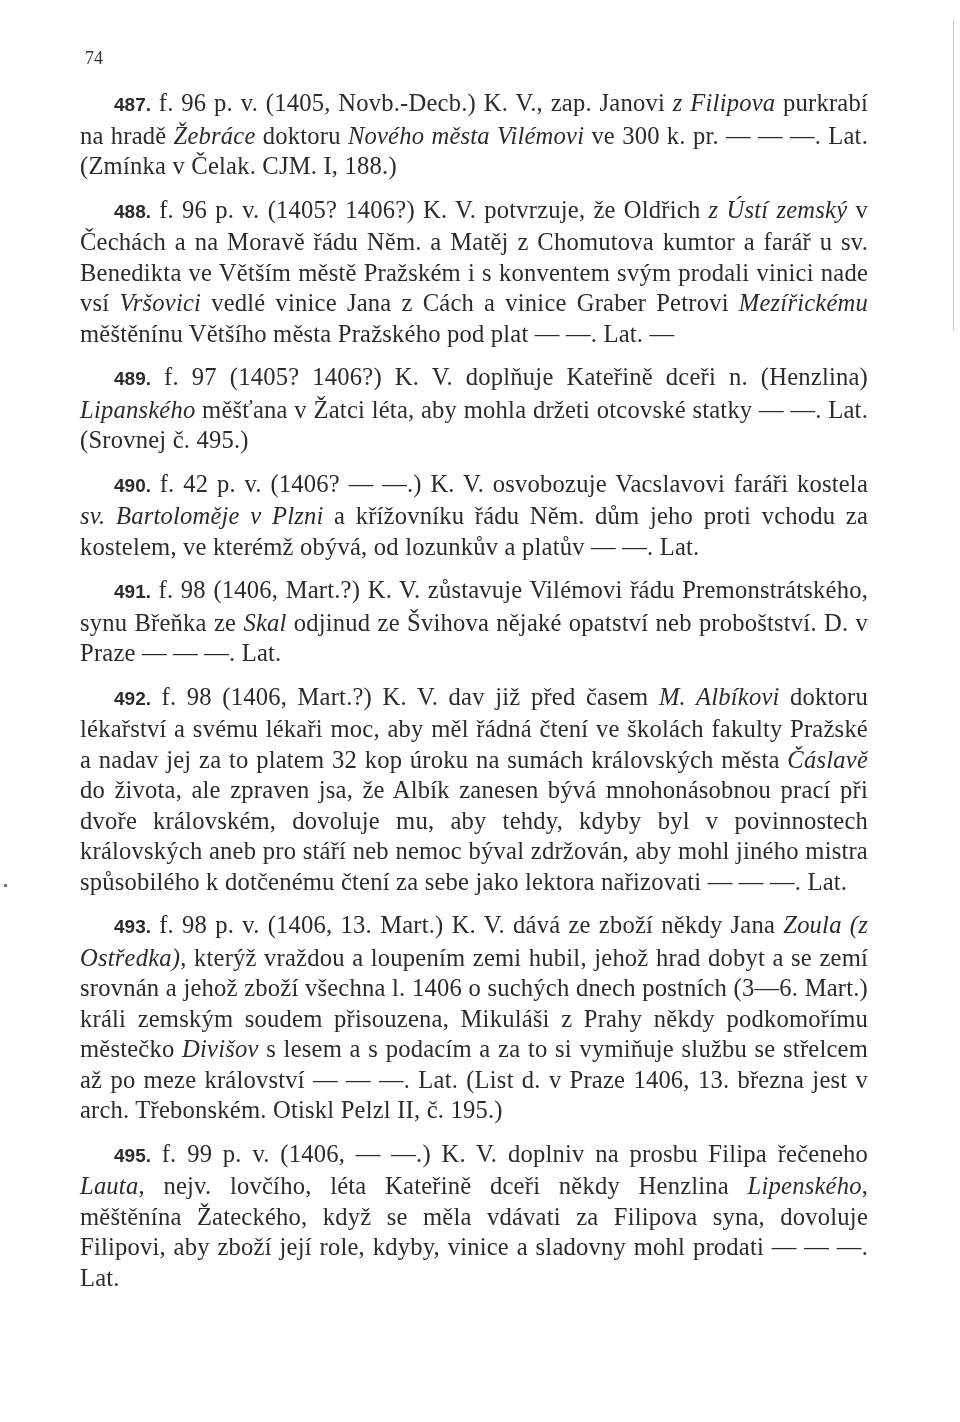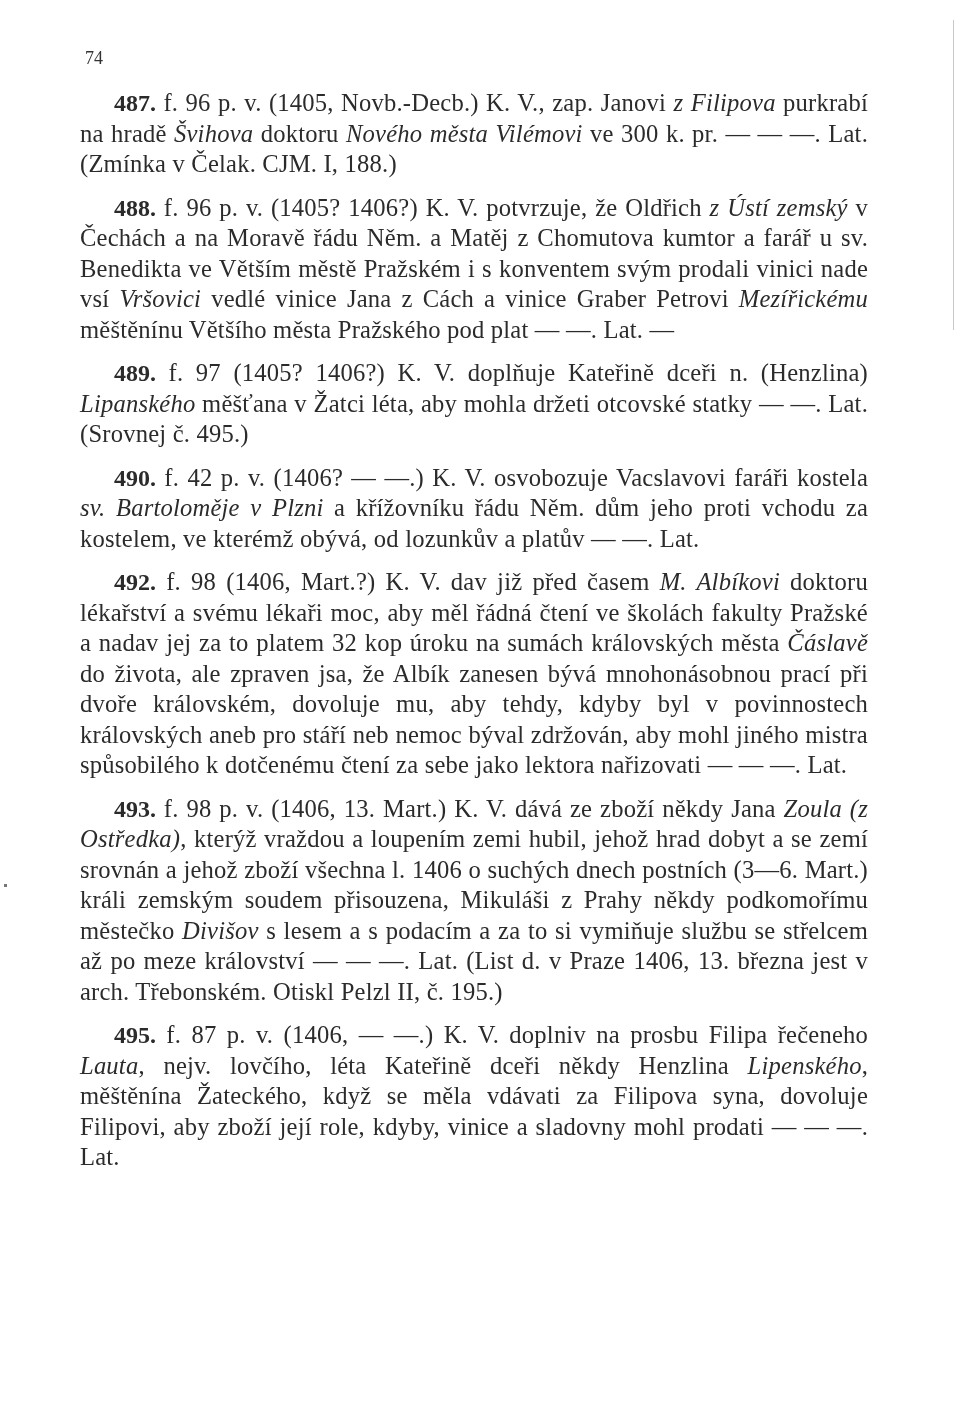--- a/index.html
+++ b/index.html
@@ -19,52 +19,55 @@
   .content {
     position: absolute; left: 80px; top: 88px; width: 788px;
     font-family: "Liberation Serif", serif;
     font-size: 24.6px; line-height: 30.5px;
     text-align: justify; letter-spacing: 0.2px;
     color: #2b2b2b;
   }
   .entry { margin: 0 0 13px 0; text-indent: 34px; }
   .entry.e489 { margin-top: 3px; }
   .num {
-    font-family: Liberation Serif, serif; font-weight: bold;
-    font-size: 24px; letter-spacing: 0;
+    font-family: Liberation Sans, sans-serif; font-weight: bold;
+    font-size: 19px; letter-spacing: 0;
   }
   i { font-style: italic; }
   .stray-mark {
     position: absolute; left: 4px; top: 884px; width: 3px; height: 3px;
     background: #777;
   }
 </style>
 </head>
 <body>
 
 <div class="edge-line"></div>
 <div class="stray-mark"></div>
 
 <div class="page-number">74</div>
 
 <div class="content">
   <p class="entry e487">
-    <span class="num">487.</span><span class="body"><span> f. 96 p. v. (1405, Novb.-Decb.) K. V., zap. Janovi </span><i>z Filipova</i><span> purkrabí na hradě </span><i>Švihova</i><span> doktoru </span><i>Nového města Vilémovi</i><span> ve 300 k. pr. — — —. Lat. (Zmínka v Čelak. CJM. I, 188.)</span></span>
+    <span class="num">487.</span><span class="body"><span> f. 96 p. v. (1405, Novb.-Decb.) K. V., zap. Janovi </span><i>z Filipova</i><span> purkrabí na hradě </span><i>Žebráce</i><span> doktoru </span><i>Nového města Vilémovi</i><span> ve 300 k. pr. — — —. Lat. (Zmínka v Čelak. CJM. I, 188.)</span></span>
   </p>
   <p class="entry e488">
     <span class="num">488.</span><span class="body"><span> f. 96 p. v. (1405? 1406?) K. V. potvrzuje, že Oldřich </span><i>z Ústí zemský</i><span> v Čechách a na Moravě řádu Něm. a Matěj z Chomutova kumtor a farář u sv. Benedikta ve Větším městě Pražském i s konventem svým prodali vinici nade vsí </span><i>Vršovici</i><span> vedlé vinice Jana z Cách a vinice Graber Petrovi </span><i>Mezířickému</i><span> měštěnínu Většího města Pražského pod plat — —. Lat. —</span></span>
   </p>
   <p class="entry e489">
     <span class="num">489.</span><span class="body"><span> f. 97 (1405? 1406?) K. V. doplňuje Kateřině dceři n. (Henzlina) </span><i>Lipanského</i><span> měšťana v Žatci léta, aby mohla držeti otcovské statky — —. Lat. (Srovnej č. 495.)</span></span>
   </p>
   <p class="entry e490">
     <span class="num">490.</span><span class="body"><span> f. 42 p. v. (1406? — —.) K. V. osvobozuje Vacslavovi faráři kostela </span><i>sv. Bartoloměje v Plzni</i><span> a křížovníku řádu Něm. dům jeho proti vchodu za kostelem, ve kterémž obývá, od lozunkův a platův — —. Lat.</span></span>
   </p>
+  <p class="entry e491">
+    <span class="num">491.</span><span class="body"><span> f. 98 (1406, Mart.?) K. V. zůstavuje Vilémovi řádu Premonstrátského, synu Břeňka ze </span><i>Skal</i><span> odjinud ze Švihova nějaké opatství neb proboštství. D. v Praze — — —. Lat.</span></span>
+  </p>
   <p class="entry e492">
     <span class="num">492.</span><span class="body"><span> f. 98 (1406, Mart.?) K. V. dav již před časem </span><i>M. Albíkovi</i><span> doktoru lékařství a svému lékaři moc, aby měl řádná čtení ve školách fakulty Pražské a nadav jej za to platem 32 kop úroku na sumách královských města </span><i>Čáslavě</i><span> do života, ale zpraven jsa, že Albík zanesen bývá mnohonásobnou prací při dvoře královském, dovoluje mu, aby tehdy, kdyby byl v povinnostech královských aneb pro stáří neb nemoc býval zdržován, aby mohl jiného mistra spůsobilého k dotčenému čtení za sebe jako lektora nařizovati — — —. Lat.</span></span>
   </p>
   <p class="entry e493">
     <span class="num">493.</span><span class="body"><span> f. 98 p. v. (1406, 13. Mart.) K. V. dává ze zboží někdy Jana </span><i>Zoula (z Ostředka)</i><span>, kterýž vraždou a loupením zemi hubil, jehož hrad dobyt a se zemí srovnán a jehož zboží všechna l. 1406 o suchých dnech postních (3—6. Mart.) králi zemským soudem přisouzena, Mikuláši z Prahy někdy podkomořímu městečko </span><i>Divišov</i><span> s lesem a s podacím a za to si vymiňuje službu se střelcem až po meze království — — —. Lat. (List d. v Praze 1406, 13. března jest v arch. Třebonském. Otiskl Pelzl II, č. 195.)</span></span>
   </p>
   <p class="entry e495">
-    <span class="num">495.</span><span class="body"><span> f. 87 p. v. (1406, — —.) K. V. doplniv na prosbu Filipa řečeneho </span><i>Lauta</i><span>, nejv. lovčího, léta Kateřině dceři někdy Henzlina </span><i>Lipenského</i><span>, měštěnína Žateckého, když se měla vdávati za Filipova syna, dovoluje Filipovi, aby zboží její role, kdyby, vinice a sladovny mohl prodati — — —. Lat.</span></span>
+    <span class="num">495.</span><span class="body"><span> f. 99 p. v. (1406, — —.) K. V. doplniv na prosbu Filipa řečeneho </span><i>Lauta</i><span>, nejv. lovčího, léta Kateřině dceři někdy Henzlina </span><i>Lipenského</i><span>, měštěnína Žateckého, když se měla vdávati za Filipova syna, dovoluje Filipovi, aby zboží její role, kdyby, vinice a sladovny mohl prodati — — —. Lat.</span></span>
   </p>
 </div>
 
 </body></html>

